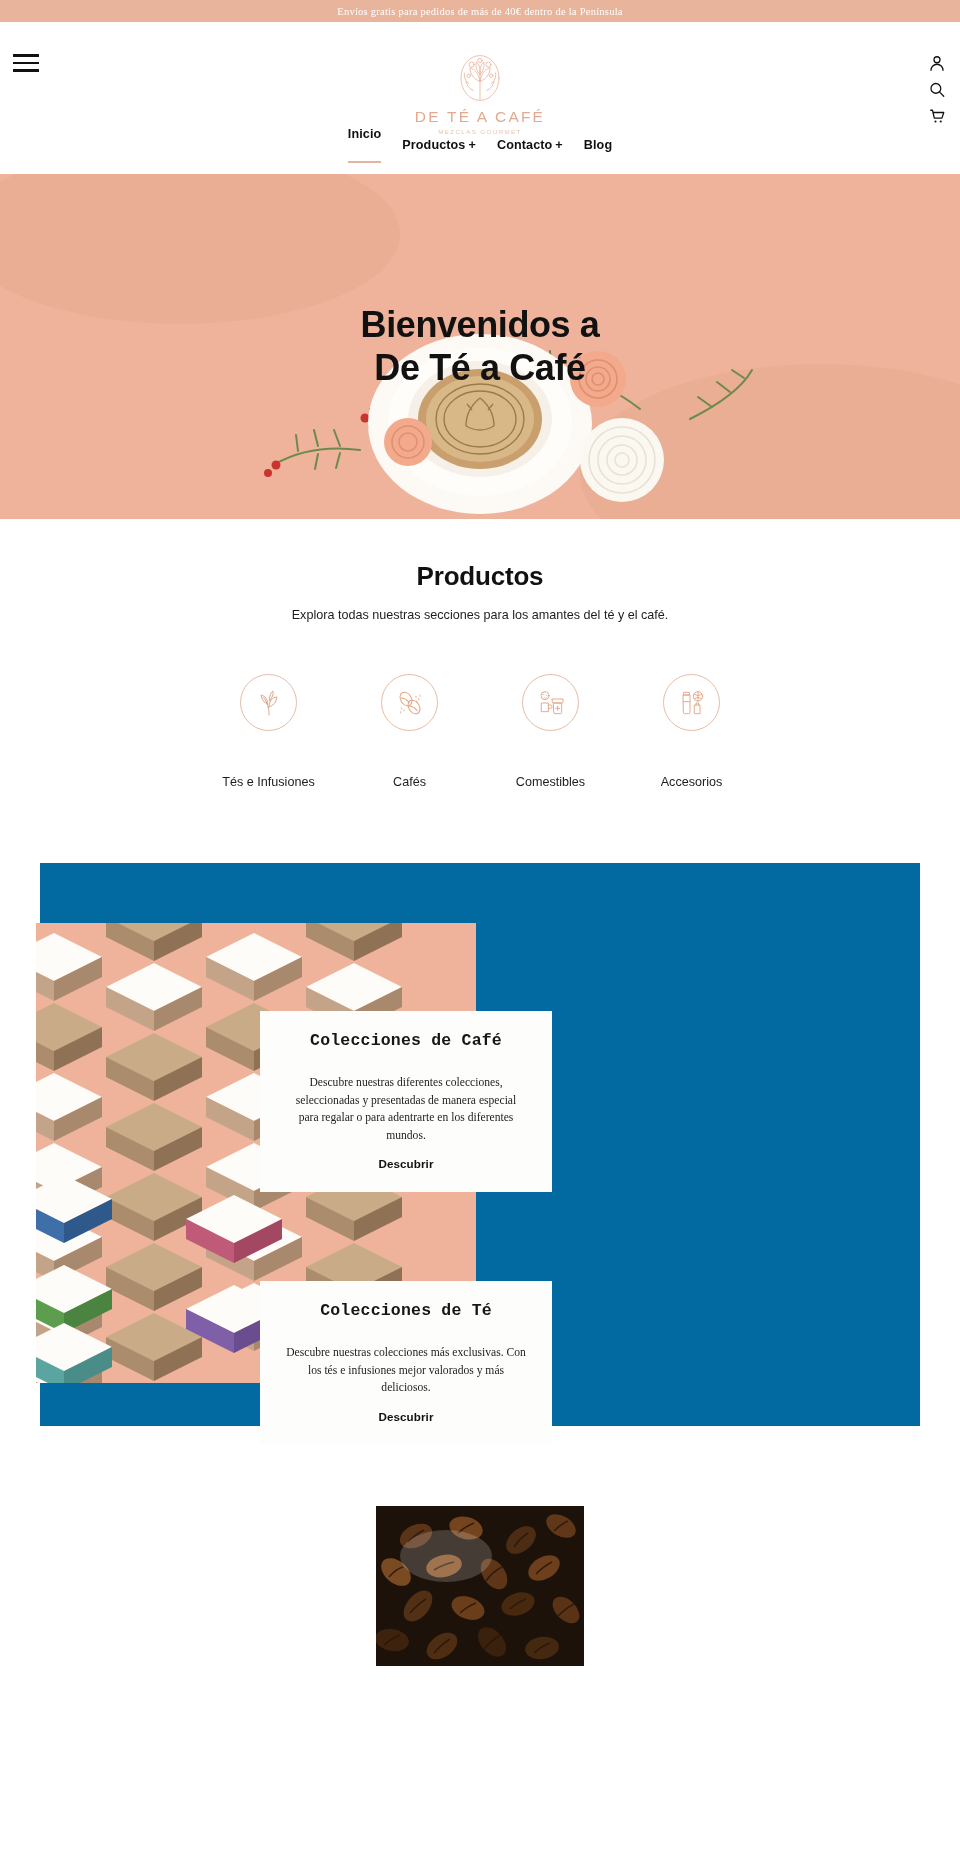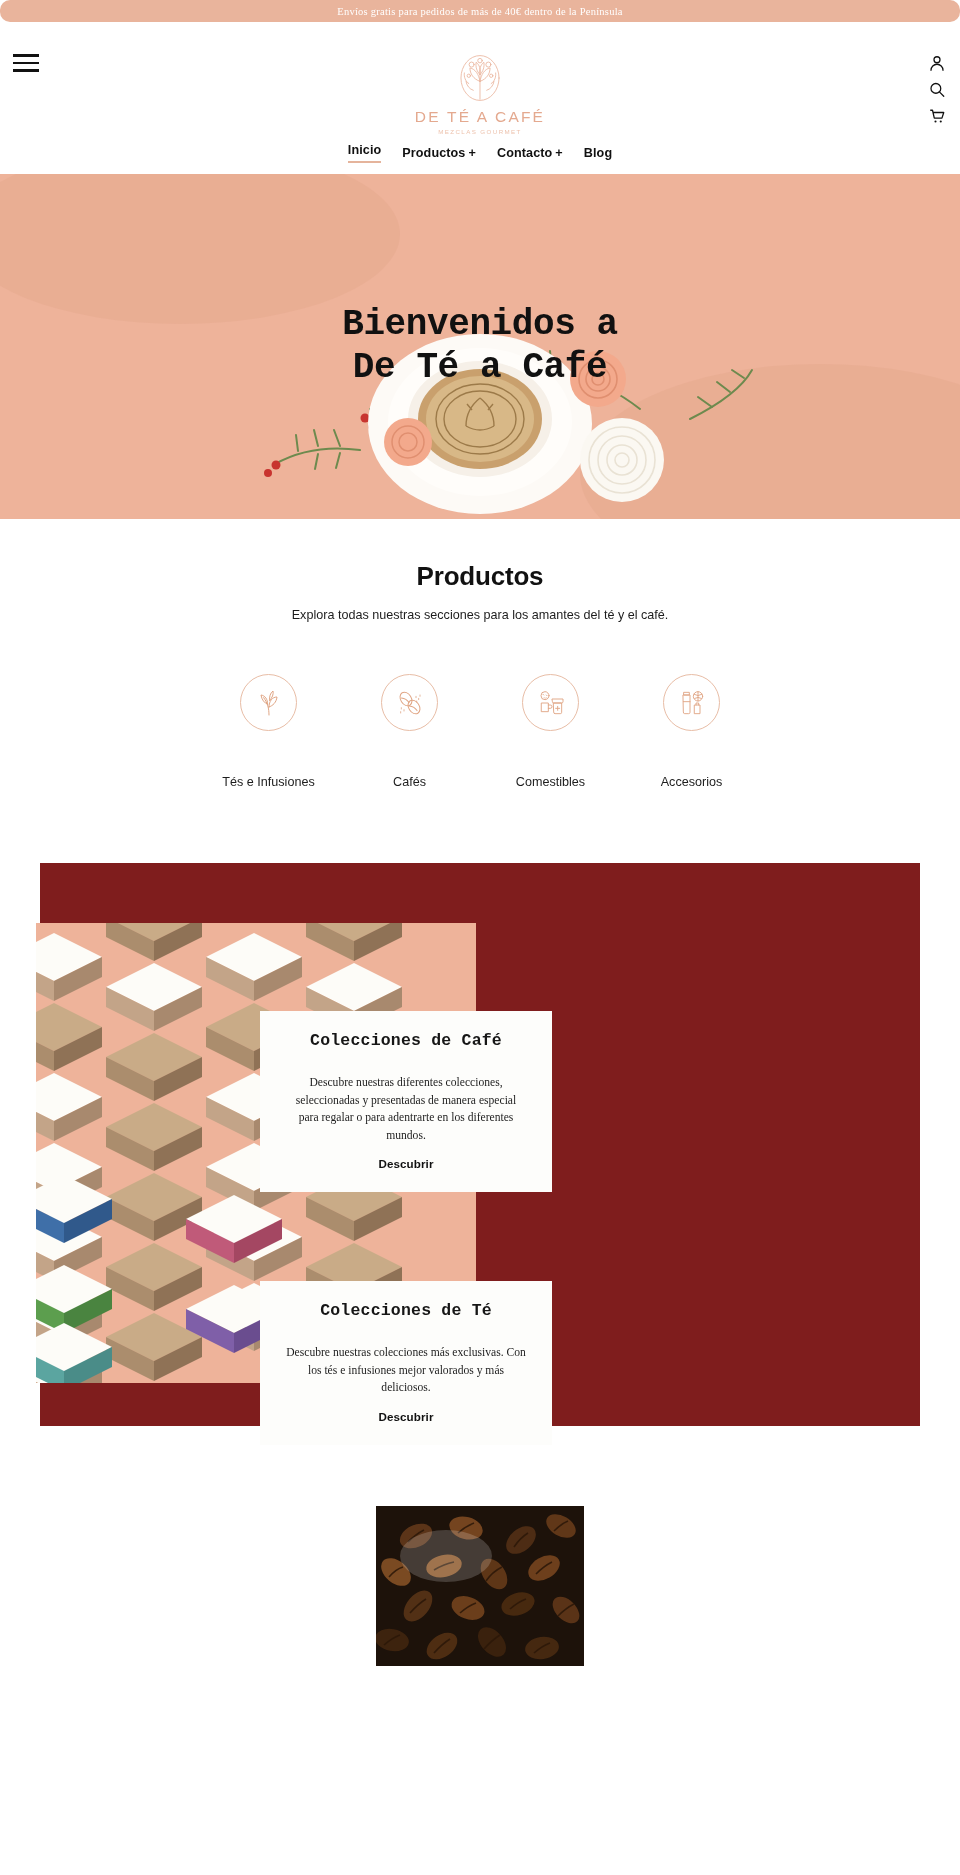--- a/index.html
+++ b/index.html
@@ -12,21 +12,20 @@
     -webkit-font-smoothing:antialiased;
   }
 
   
   .announce{
     background:#e9b49c;
     height:22px;
     display:flex;
     align-items:center;
     justify-content:center;
-    border-radius:10px;
   }
   .announce span{
     font-family:"Liberation Serif", serif;
     font-size:10.5px;
     color:#ffffff;
     letter-spacing:.25px;
   }
 
   
   .header{
@@ -81,21 +80,21 @@
   .mainnav a{
     font-size:12.6px;
     font-weight:bold;
     color:#111;
     text-decoration:none;
     letter-spacing:.1px;
     white-space:nowrap;
   }
   .mainnav a.active{
     border-bottom:2px solid #e5b49c;
-    padding-bottom:4px;
+    padding-bottom:20px;
   }
   .mainnav .plus{ font-weight:bold; margin-left:3px; }
 
   
   .hero{
     position:relative;
     height:345px;
     background:#eeb39a;
     overflow:hidden;
   }
@@ -104,21 +103,20 @@
     position:absolute;
     left:0; right:0; top:50%;
     transform:translateY(-50%);
     text-align:center;
     font-size:36px;
     font-weight:bold;
     line-height:1.22;
     color:#111;
     letter-spacing:-.4px;
     z-index:5;
-    font-family:Liberation Mono, monospace;
   }
 
   
   .products{ padding:42px 0 0; background:#fff; text-align:center; }
   .products h2{
     font-size:26px; font-weight:bold; color:#111; letter-spacing:-.2px;
   }
   .products .sub{
     margin-top:16px;
     font-size:12.6px;
@@ -138,21 +136,21 @@
   }
   .cat .lbl{
     margin-top:44px;
     font-size:12.6px;
     color:#1d1d1d;
   }
 
   
   .band{
     margin-top:74px;
-    background:#7f1d1d;
+    background:#0369a1;
     padding:0;
     position:relative;
     height:563px;
     width:880px;
     margin-left:40px;
   }
   .band .photo{
     position:absolute;
     left:-4px; top:60px;
     width:440px; height:460px;

